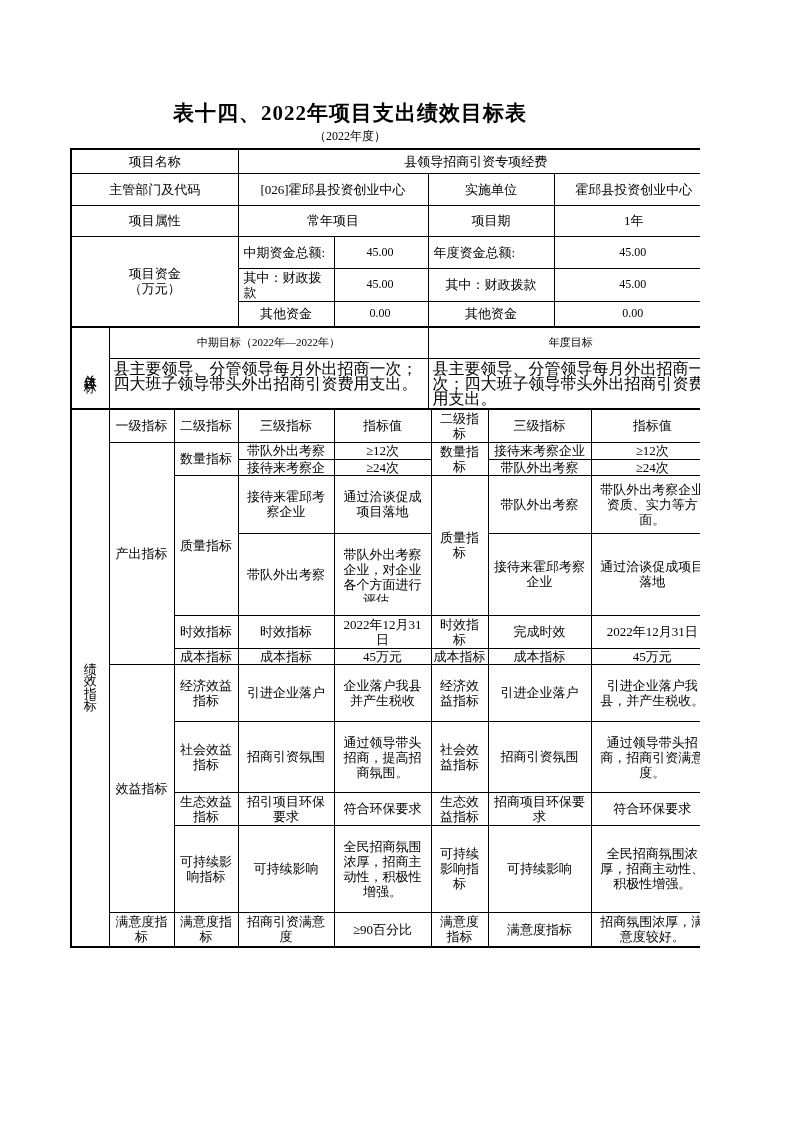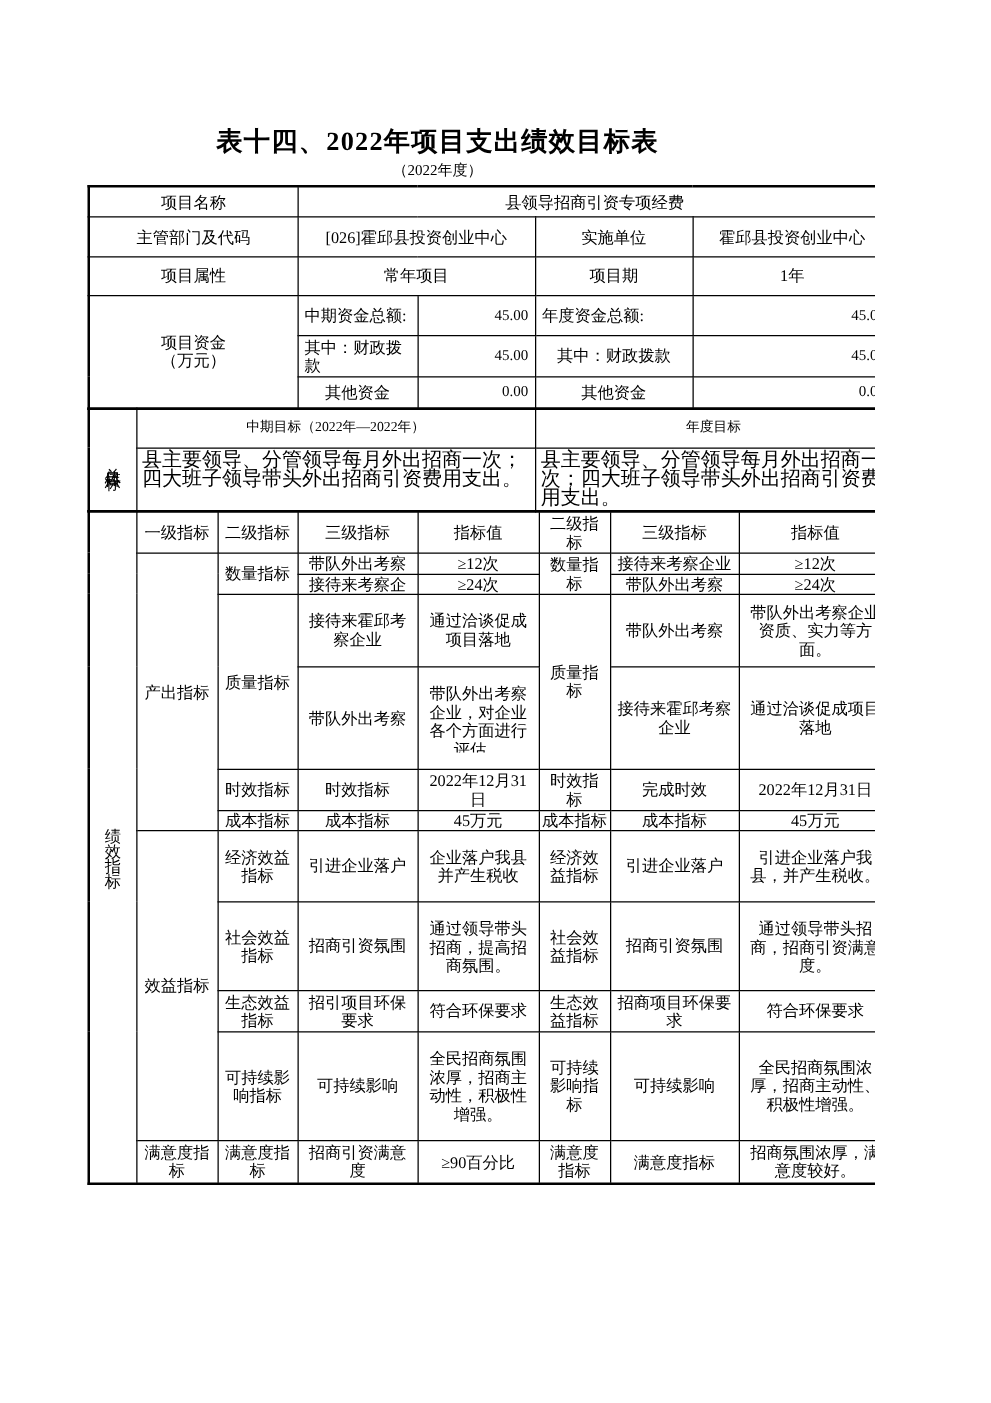--- a/index.html
+++ b/index.html
@@ -21,21 +21,21 @@
     border:2px solid #000;
   }
   table + table { margin-top:-2px; }
   td {
     border:1px solid #000;
     font-size:13px; line-height:15px;
     text-align:center; vertical-align:middle;
     padding:1px 3px; overflow:hidden;
   }
   .tl { text-align:left; padding-left:5px; }
-  .num { text-align:right; padding-right:5px; font-size:12px; }
+  .num { padding-right:5px; font-size:12px; }
   .pre { white-space:pre-line; }
   .goal {
     text-align:left; vertical-align:top;
     font-size:16px; line-height:15px; padding:2px 4px;
   }
   .hd { font-size:11px; }
   .vlab { padding:0; }
   .vtxt {
     display:inline-block;
     writing-mode:vertical-rl; text-orientation:upright;

